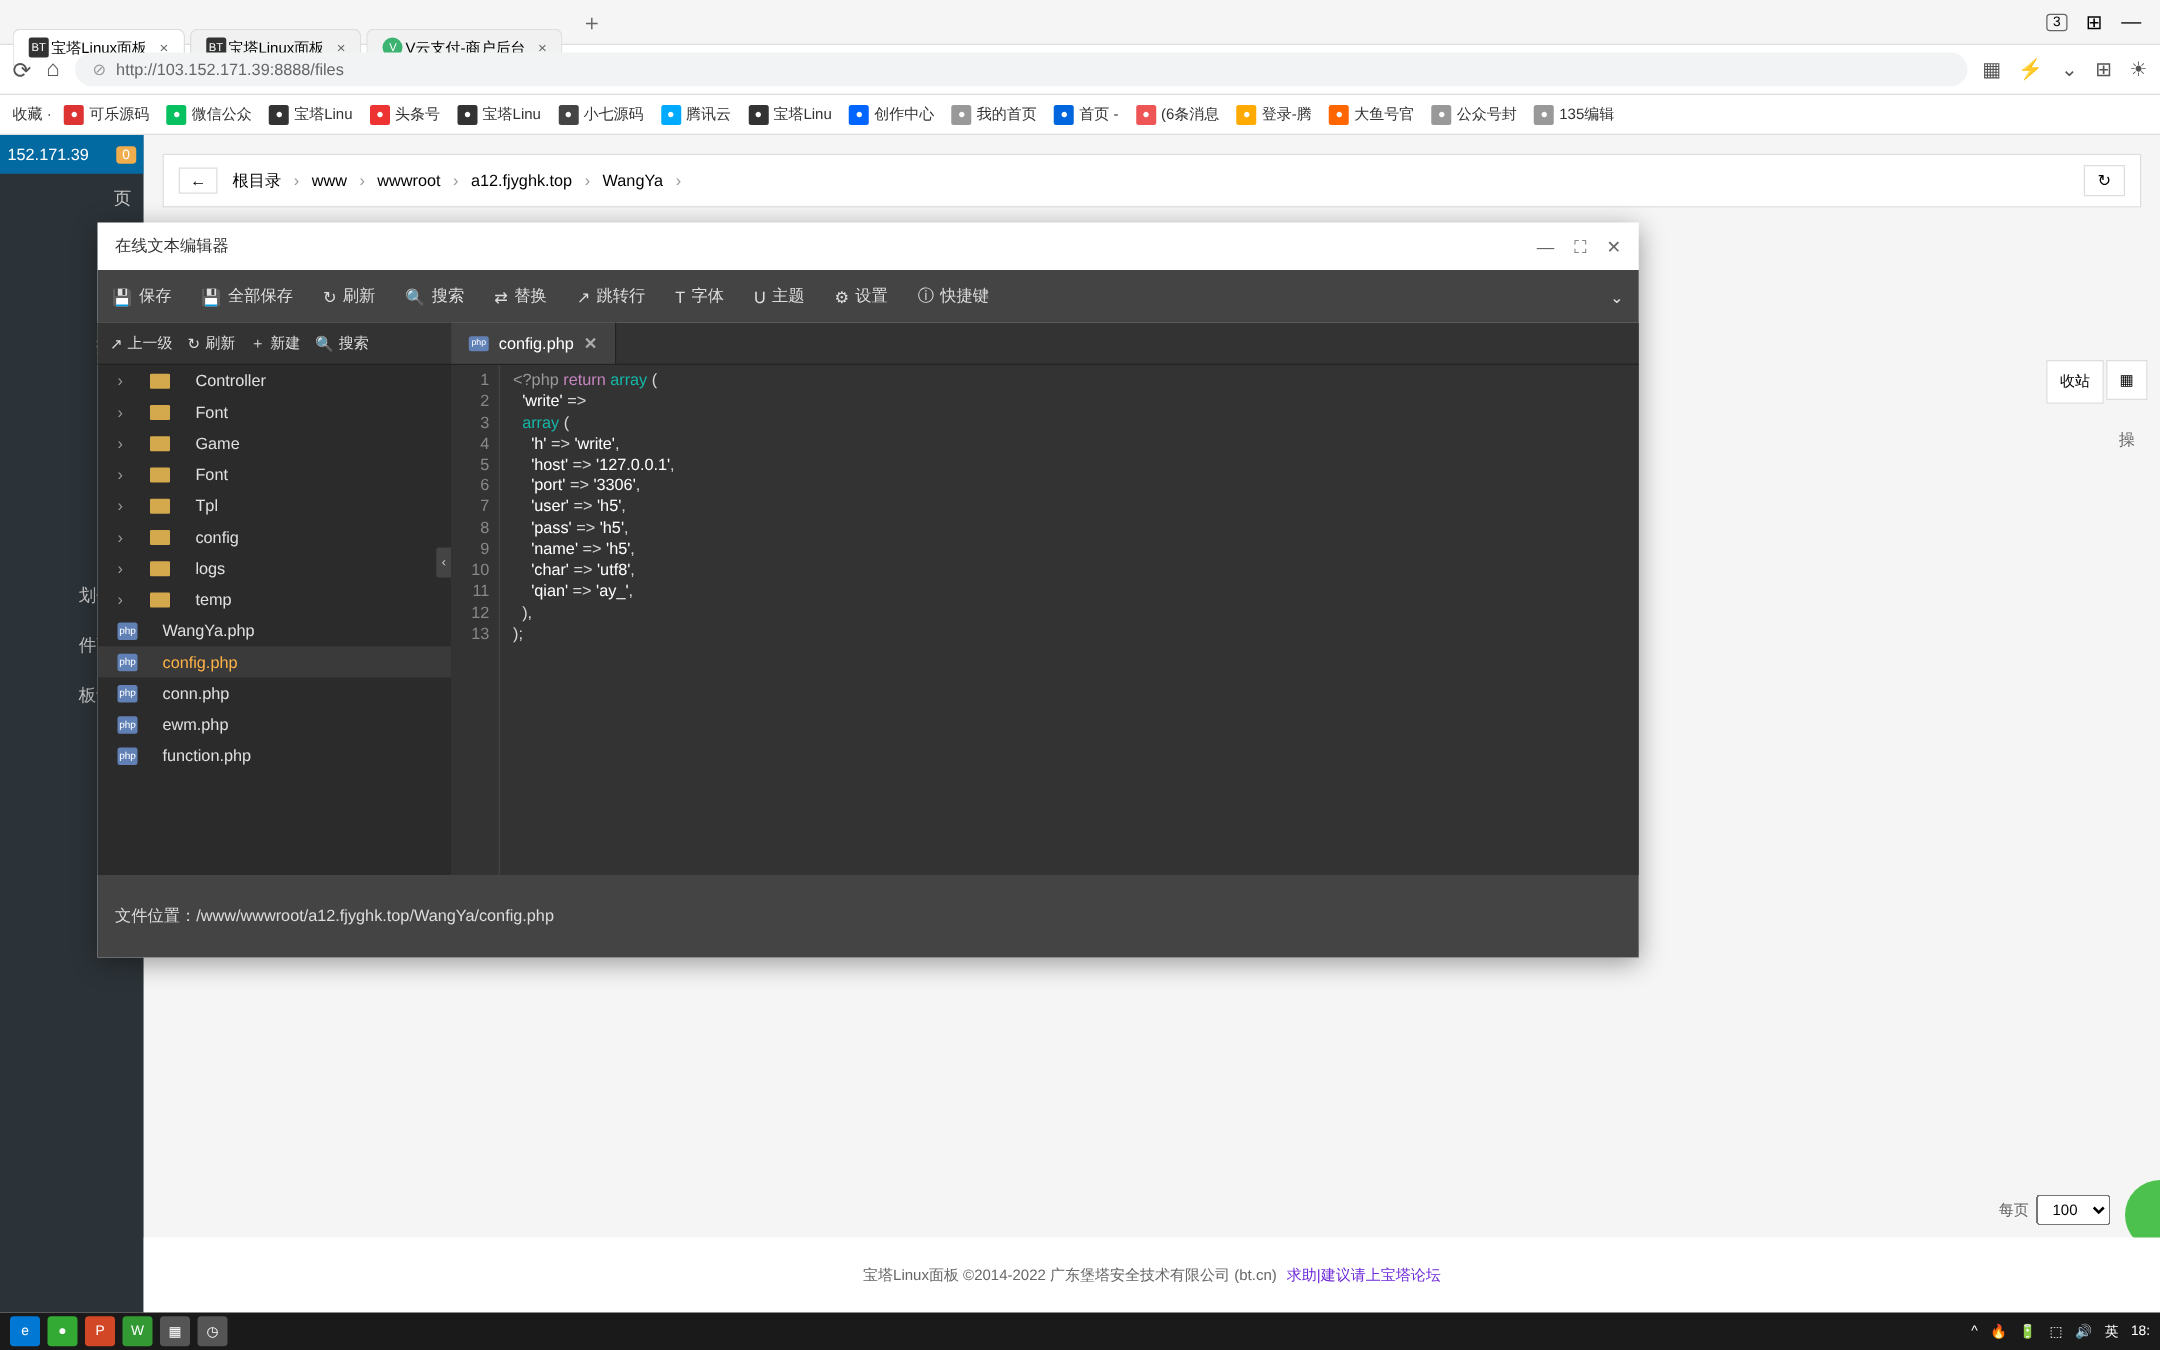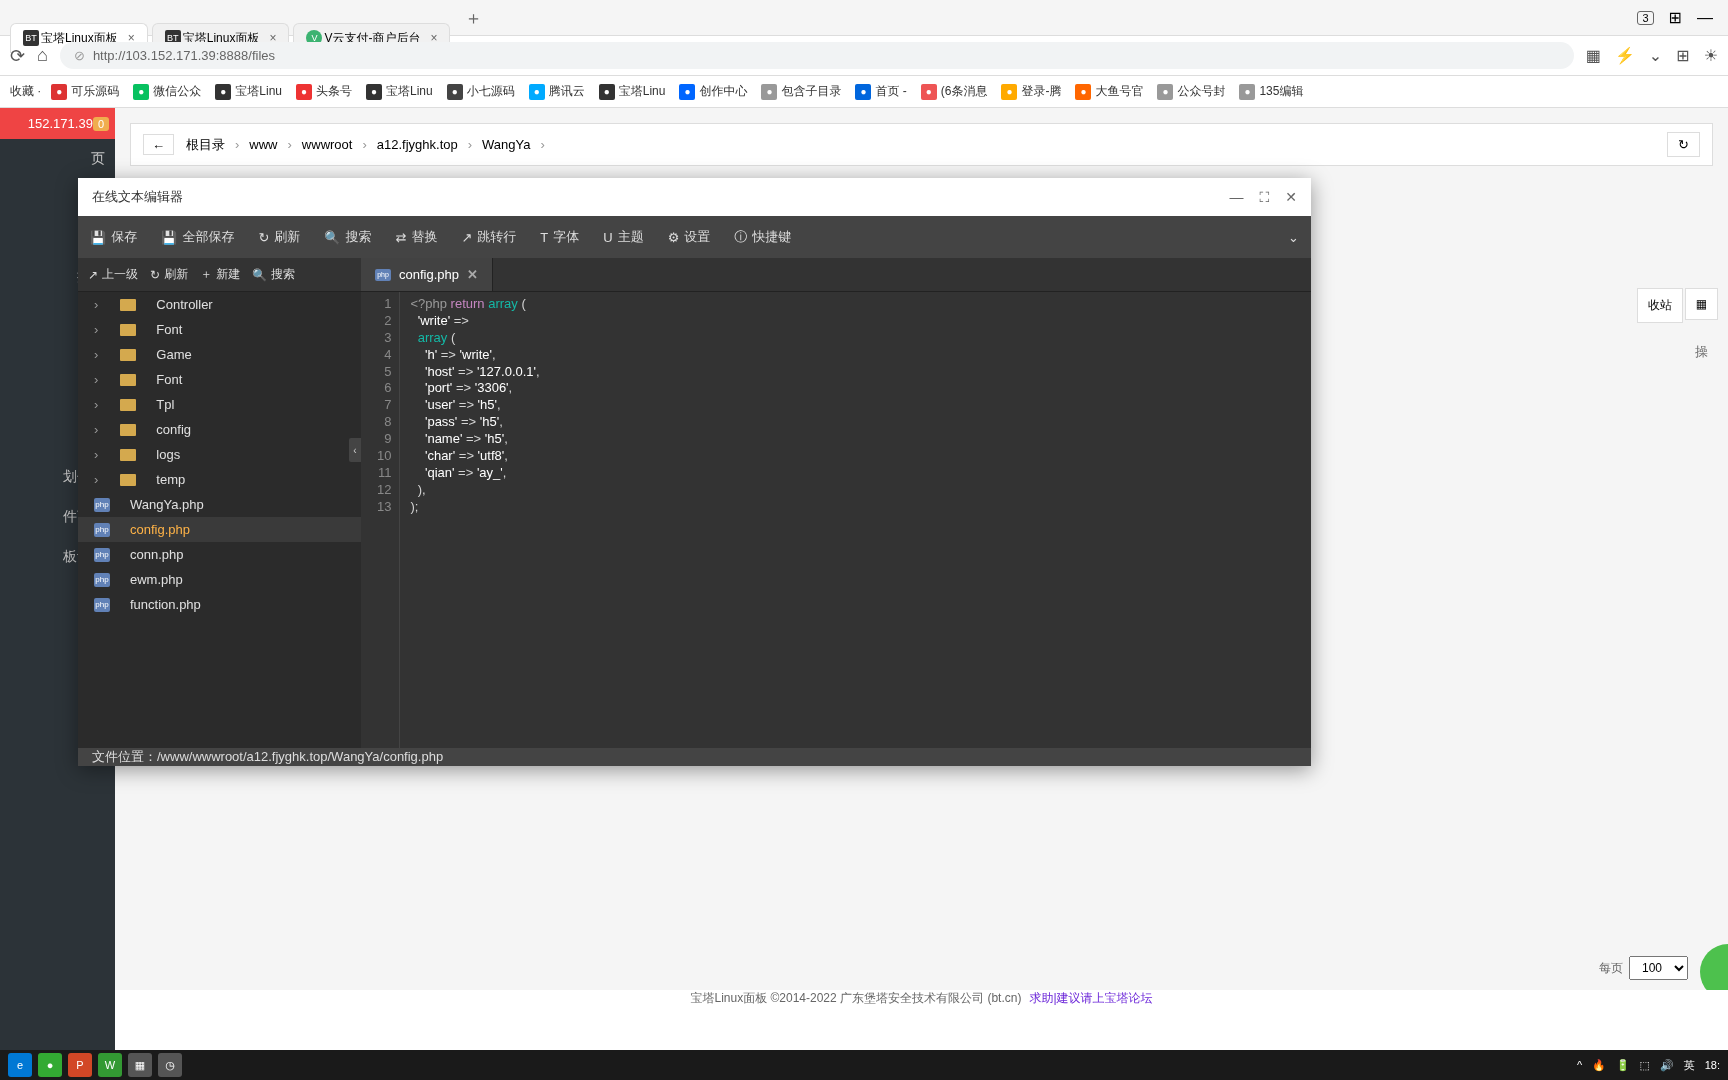--- a/index.html
+++ b/index.html
@@ -21,21 +21,21 @@
 .url-box { flex: 1; background: #f1f3f4; border-radius: 16px; padding: 6px 14px; font-size: 13px; color: #666; display: flex; align-items: center; gap: 8px; }
 .addr-right { display: flex; gap: 14px; align-items: center; color: #555; }
 
 .bookmarks { height: 32px; display: flex; align-items: center; padding: 0 10px; gap: 10px; border-bottom: 1px solid #ddd; font-size: 12px; overflow: hidden; }
 .bm { display: flex; align-items: center; gap: 4px; white-space: nowrap; color: #333; cursor: pointer; }
 .bm-icon { width: 16px; height: 16px; border-radius: 2px; display: inline-flex; align-items: center; justify-content: center; font-size: 10px; color: #fff; }
 
 
 .app { display: flex; height: calc(100% - 108px - 30px); }
 .sidebar { width: 115px; background: #2c3338; color: #fff; }
-.sb-head { background: #ef4444; padding: 8px 6px; font-size: 13px; display: flex; align-items: center; justify-content: flex-end; }
+.sb-head { background: #0369a1; padding: 8px 6px; font-size: 13px; display: flex; align-items: center; justify-content: space-between; }
 .sb-badge { background: #f0ad4e; color: #fff; border-radius: 3px; padding: 1px 5px; font-size: 11px; }
 .sb-item { padding: 11px 10px; font-size: 14px; color: #c8c8c8; cursor: pointer; text-align: right; }
 
 .content { flex: 1; background: #f5f5f5; padding: 15px; position: relative; }
 .breadcrumb { background: #fff; border: 1px solid #ddd; padding: 8px 12px; display: flex; align-items: center; gap: 12px; font-size: 13px; }
 .bc-back { border: 1px solid #ddd; padding: 2px 8px; cursor: pointer; }
 .bc-sep { color: #999; }
 .bc-reload { margin-left: auto; border: 1px solid #ddd; padding: 4px 10px; cursor: pointer; }
 .bc-search { display: flex; align-items: center; gap: 8px; }
 .bc-search input { border: 1px solid #20a53a; padding: 6px 10px; font-size: 12px; width: 150px; }
@@ -69,23 +69,23 @@
 .ed-tab .php-icon { width: 16px; height: 12px; background: #6181b6; border-radius: 2px; font-size: 7px; color: #fff; display: flex; align-items: center; justify-content: center; }
 .ed-tab .close { color: #aaa; cursor: pointer; font-weight: bold; }
 
 .code-area { flex: 1; background: #333; display: flex; font-family: Consolas, monospace; font-size: 13px; line-height: 1.3; position: relative; }
 .gutter { background: #333; color: #888; padding: 4px 8px 4px 16px; text-align: right; user-select: none; border-right: 1px solid #444; }
 .code { padding: 4px 10px; white-space: pre; color: #d4d4d4; }
 .k-php { color: #999; } .k-ret { color: #c586c0; } .k-arr { color: #14b8a6; }
 .k-str { color: #ffffff; } .k-op { color: #d4d4d4; } .k-p { color: #d4d4d4; }
 .fold-handle { position: absolute; left: -12px; top: 180px; background: #444; color: #ccc; width: 12px; height: 24px; display: flex; align-items: center; justify-content: center; font-size: 10px; border-radius: 2px 0 0 2px; }
 
-.ed-footer { background: #444; color: #ddd; padding: 0 14px; font-size: 13px; }
-
-.page-footer-area { position: absolute; left: 115px; right: 0; bottom: 30px; height: 60px; background: #fff; display: flex; align-items: flex-start; justify-content: center; font-size: 12px; color: #666; gap: 8px; }
+.ed-footer { background: #444; color: #ddd; padding: 24px 14px; font-size: 13px; }
+
+.page-footer-area { position: absolute; left: 115px; right: 0; bottom: 30px; height: 60px; background: #fff; display: flex; align-items: center; justify-content: center; font-size: 12px; color: #666; gap: 8px; }
 .page-footer-area a { color: #6d28d9; text-decoration: none; }
 
 .per-page { position: absolute; right: 40px; bottom: 100px; font-size: 12px; color: #666; display: flex; align-items: center; gap: 6px; }
 .per-page select { padding: 3px 8px; font-size: 12px; }
 
 .collect-btn { position: absolute; right: 45px; top: 180px; background: #fff; border: 1px solid #ddd; padding: 8px 10px; font-size: 12px; }
 .action-col { position: absolute; right: 20px; top: 235px; font-size: 13px; color: #666; }
 
 .green-fab { position: absolute; right: 0; bottom: 80px; width: 28px; height: 56px; background: #4dc14d; border-radius: 28px 0 0 28px; }
 
@@ -172,21 +172,21 @@
       <div class="bm">
         <span class="bm-icon" style="background:#333">●</span>
         <span>宝塔Linu</span>
       </div>
       <div class="bm">
         <span class="bm-icon" style="background:#06f">●</span>
         <span>创作中心</span>
       </div>
       <div class="bm">
         <span class="bm-icon" style="background:#999">●</span>
-        <span>包含子目录</span>
+        <span>我的首页</span>
       </div>
       <div class="bm">
         <span class="bm-icon" style="background:#06d">●</span>
         <span>首页 -</span>
       </div>
       <div class="bm">
         <span class="bm-icon" style="background:#e55">●</span>
         <span>(6条消息</span>
       </div>
       <div class="bm">

